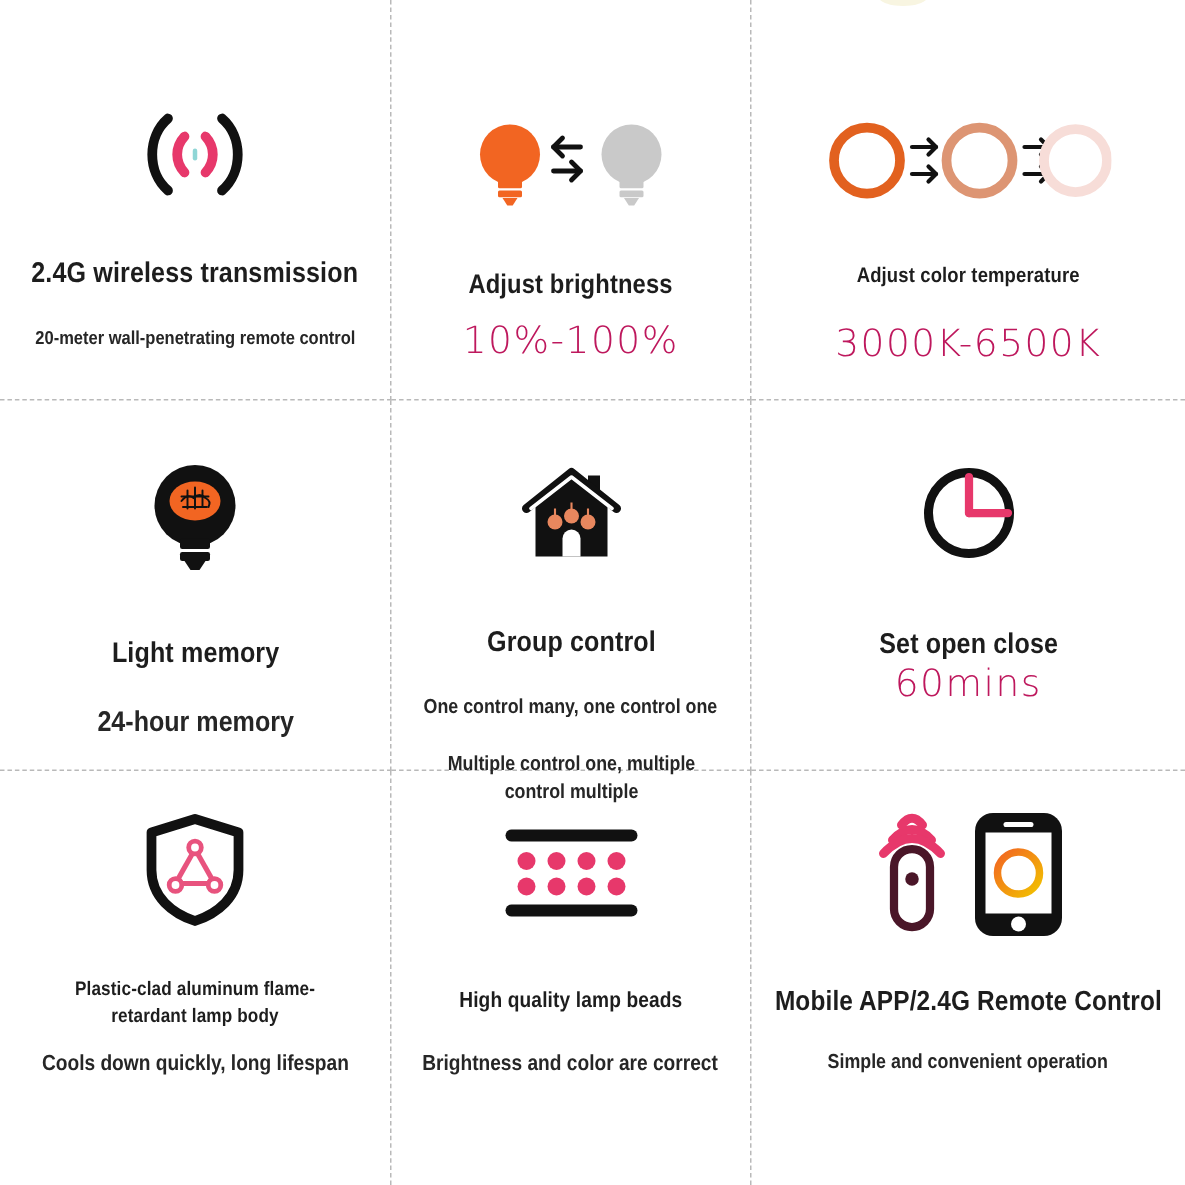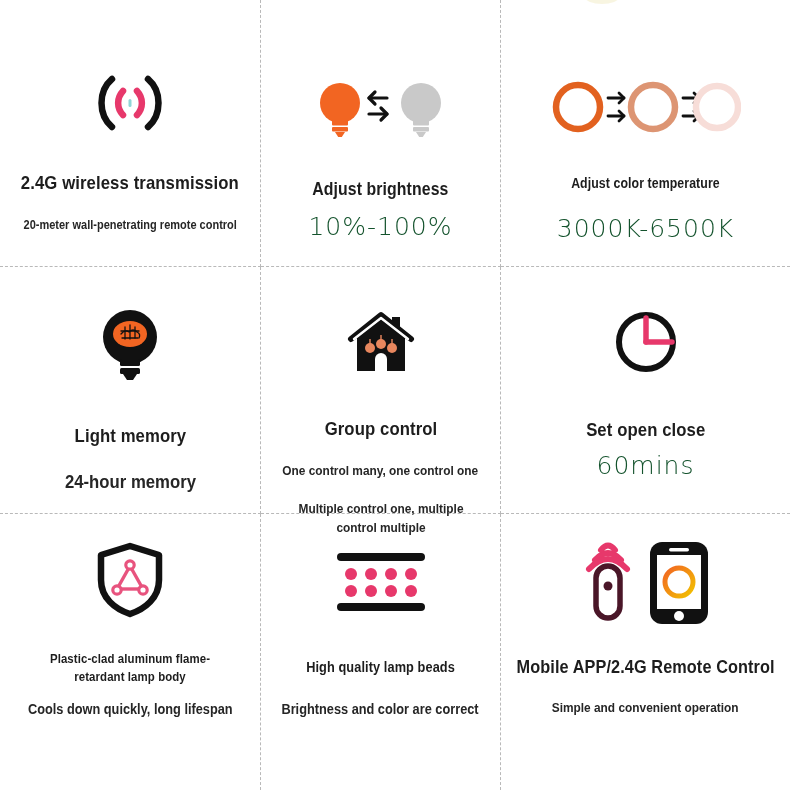--- a/index.html
+++ b/index.html
@@ -39,21 +39,21 @@
     transform:scaleX(.88);transform-origin:center;
     white-space:nowrap;
   }
   .sub{
     font-family:"Liberation Sans Narrow","Liberation Sans",sans-serif;
     font-weight:bold;color:#262626;
     transform:scaleX(.88);transform-origin:center;
   }
   .thin{
     font-family:"DejaVu Sans", sans-serif;
-    font-weight:300;color:#14532d;letter-spacing:1px;
+    font-weight:300;color:#be185d;letter-spacing:1px;
     white-space:nowrap;
   }
 
   
   .c1 .icon-wrap{margin-top:72px;height:62px;}
   .c1 .title{font-size:19px;margin-top:38px;}
   .c1 .sub{font-size:12.5px;margin-top:24px;}
 
   
   .c2 .icon-wrap{margin-top:80px;height:58px;}
@@ -72,21 +72,21 @@
 
   
   .c5 .icon-wrap{margin-top:42px;height:66px;}
   .c5 .title{font-size:19px;margin-top:43px;}
   .c5 .sub{font-size:13.5px;margin-top:23px;}
   .c5 .sub2{font-size:13.5px;margin-top:21px;line-height:19px;width:200px;}
 
   
   .c6 .icon-wrap{margin-top:42px;height:66px;}
   .c6 .title{font-size:19px;margin-top:44px;}
-  .c6 .thin{font-size:25px;margin-top:10px;}
+  .c6 .thin{font-size:25px;}
 
   
   .c7 .icon-wrap{margin-top:35px;height:66px;}
   .c7 .title{font-size:14.5px;margin-top:44px;}
   .c7 .sub{font-size:14.5px;margin-top:26px;}
 
   
   .c8 .icon-wrap{margin-top:28px;height:76px;}
   .c8 .title{font-size:13px;margin-top:32px;line-height:18px;white-space:normal;width:210px;}
   .c8 .sub{font-size:14.5px;margin-top:15px;}

